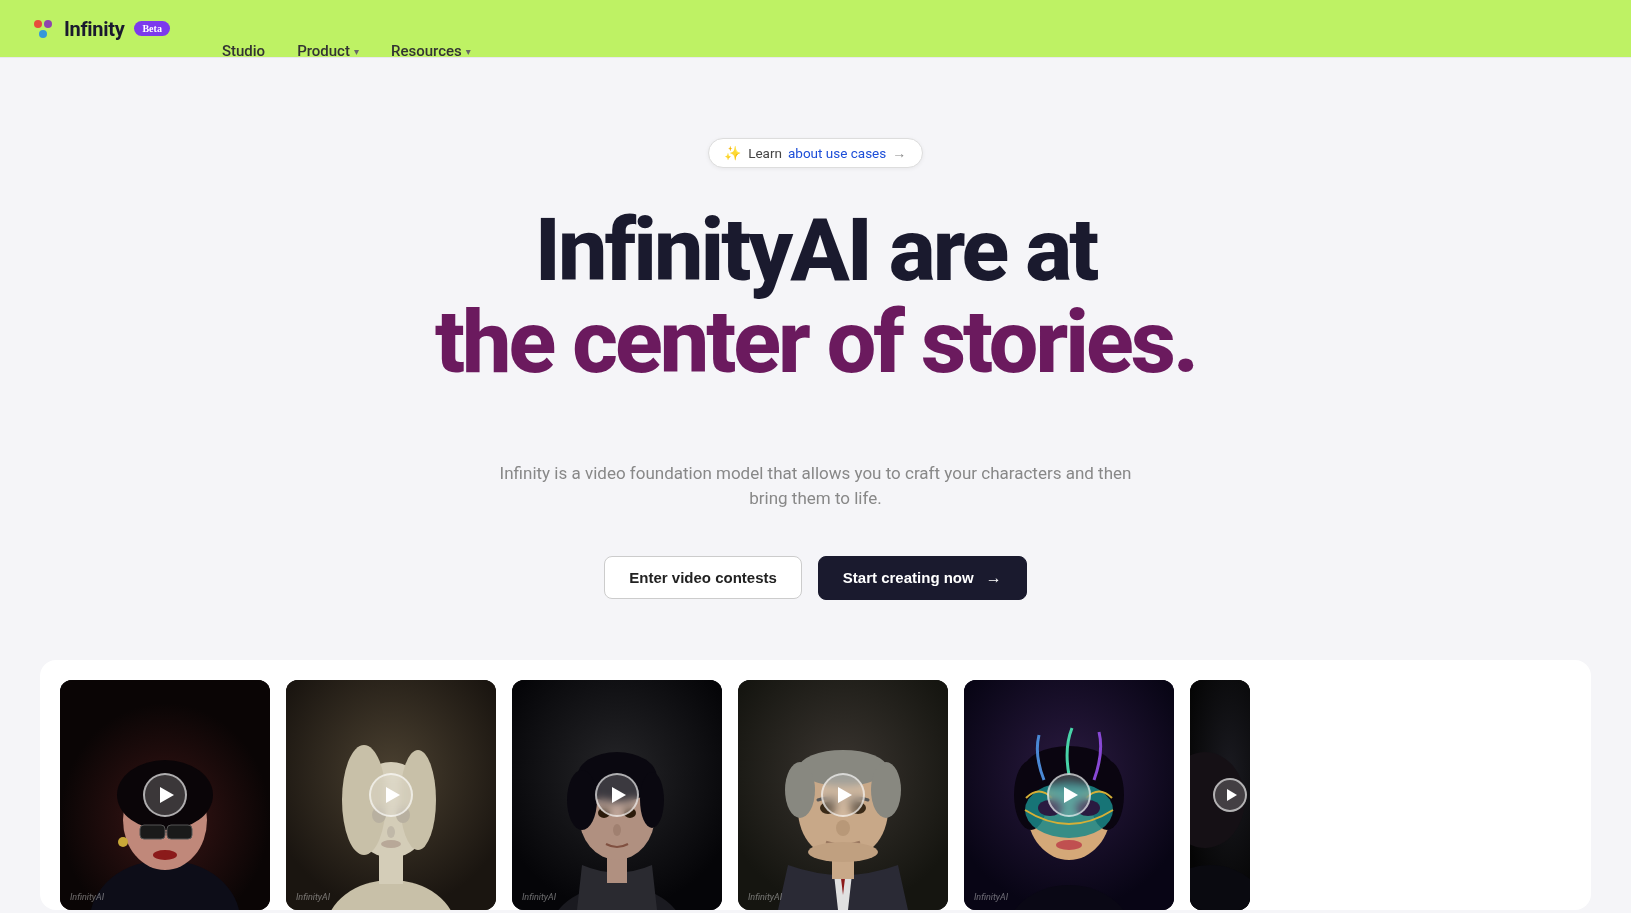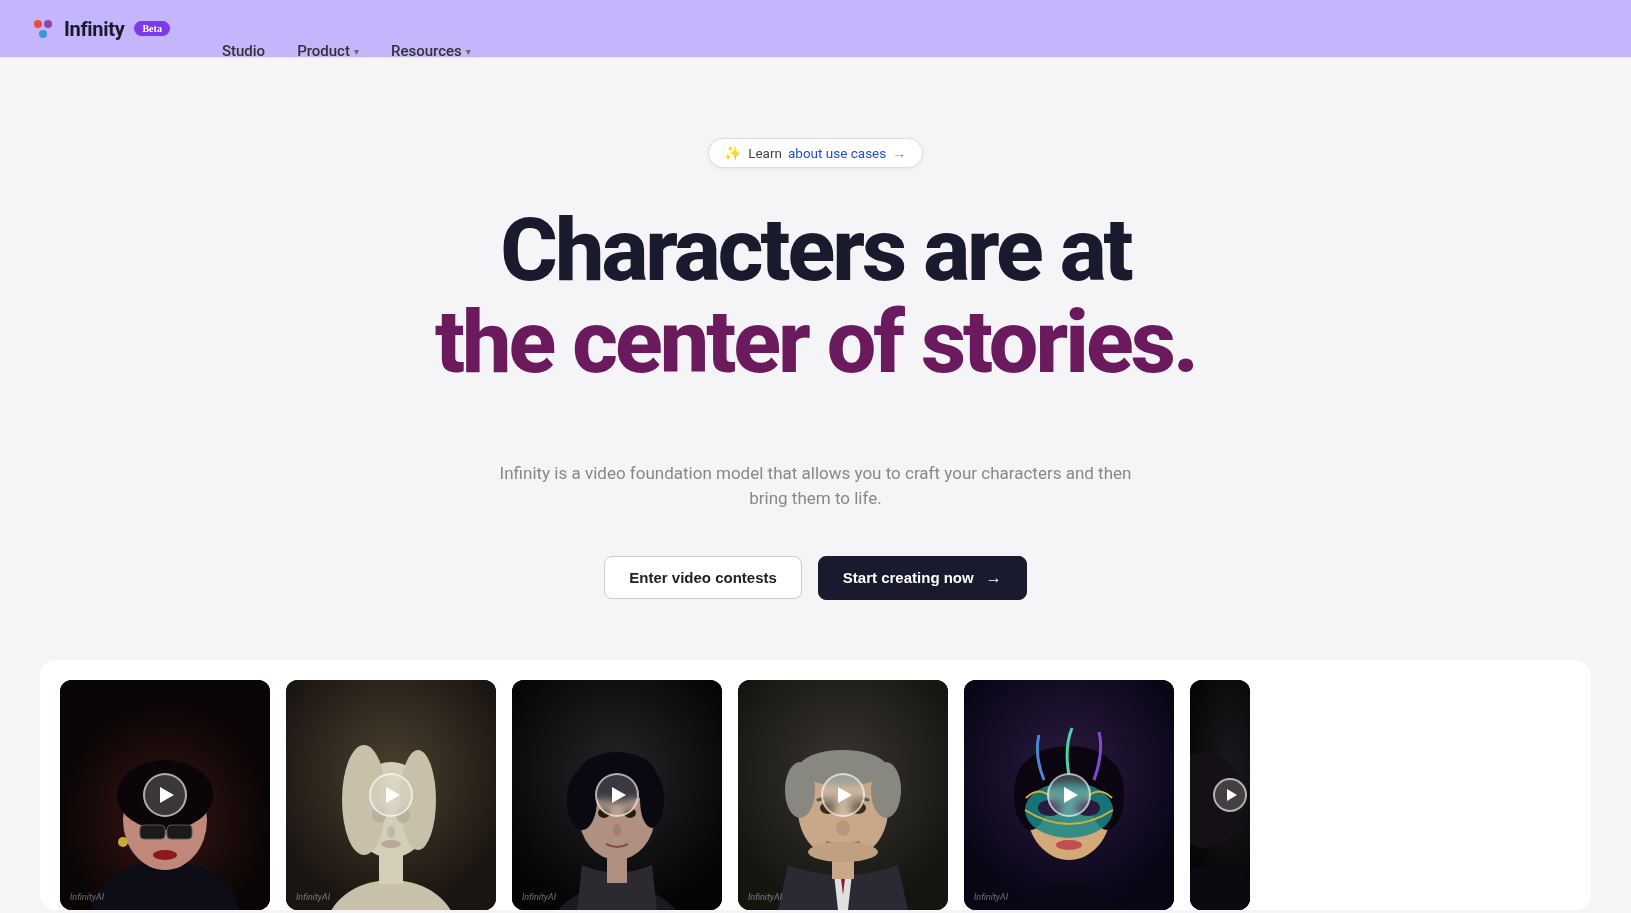--- a/index.html
+++ b/index.html
@@ -14,21 +14,21 @@
       min-height: 100vh;
       overflow-x: hidden;
     }
 
     
     nav {
       display: flex;
       align-items: center;
       padding: 4px 32px;
       height: 58px;
-      background: #c4b5fd;
+      background: #bef264;
       border-bottom: 1px solid #e8e8ed;
       position: sticky;
       top: 0;
       z-index: 100;
     }
 
     .nav-logo-group {
       display: flex;
       align-items: center;
       gap: 10px;
@@ -313,21 +313,21 @@
 
 <section class="hero">
   <div class="hero-pill">
     <span class="sparkle">✨</span>
     <span> Learn </span>
     <span class="highlight">about use cases</span>
     <span class="arrow">→</span>
   </div>
 
   <h1 class="hero-title">
-    <span class="line1">Characters are at</span>
+    <span class="line1">InfinityAI are at</span>
     <span class="line2">the center of stories.</span>
   </h1>
 
   <p class="hero-subtitle">Infinity is a video foundation model that allows you to craft your characters and then bring them to life.</p>
 
   <div class="hero-buttons">
     <button class="btn-outline">Enter video contests</button>
     <button class="btn-dark">
       <span>Start creating now</span>
       <span class="btn-arrow">→</span>

